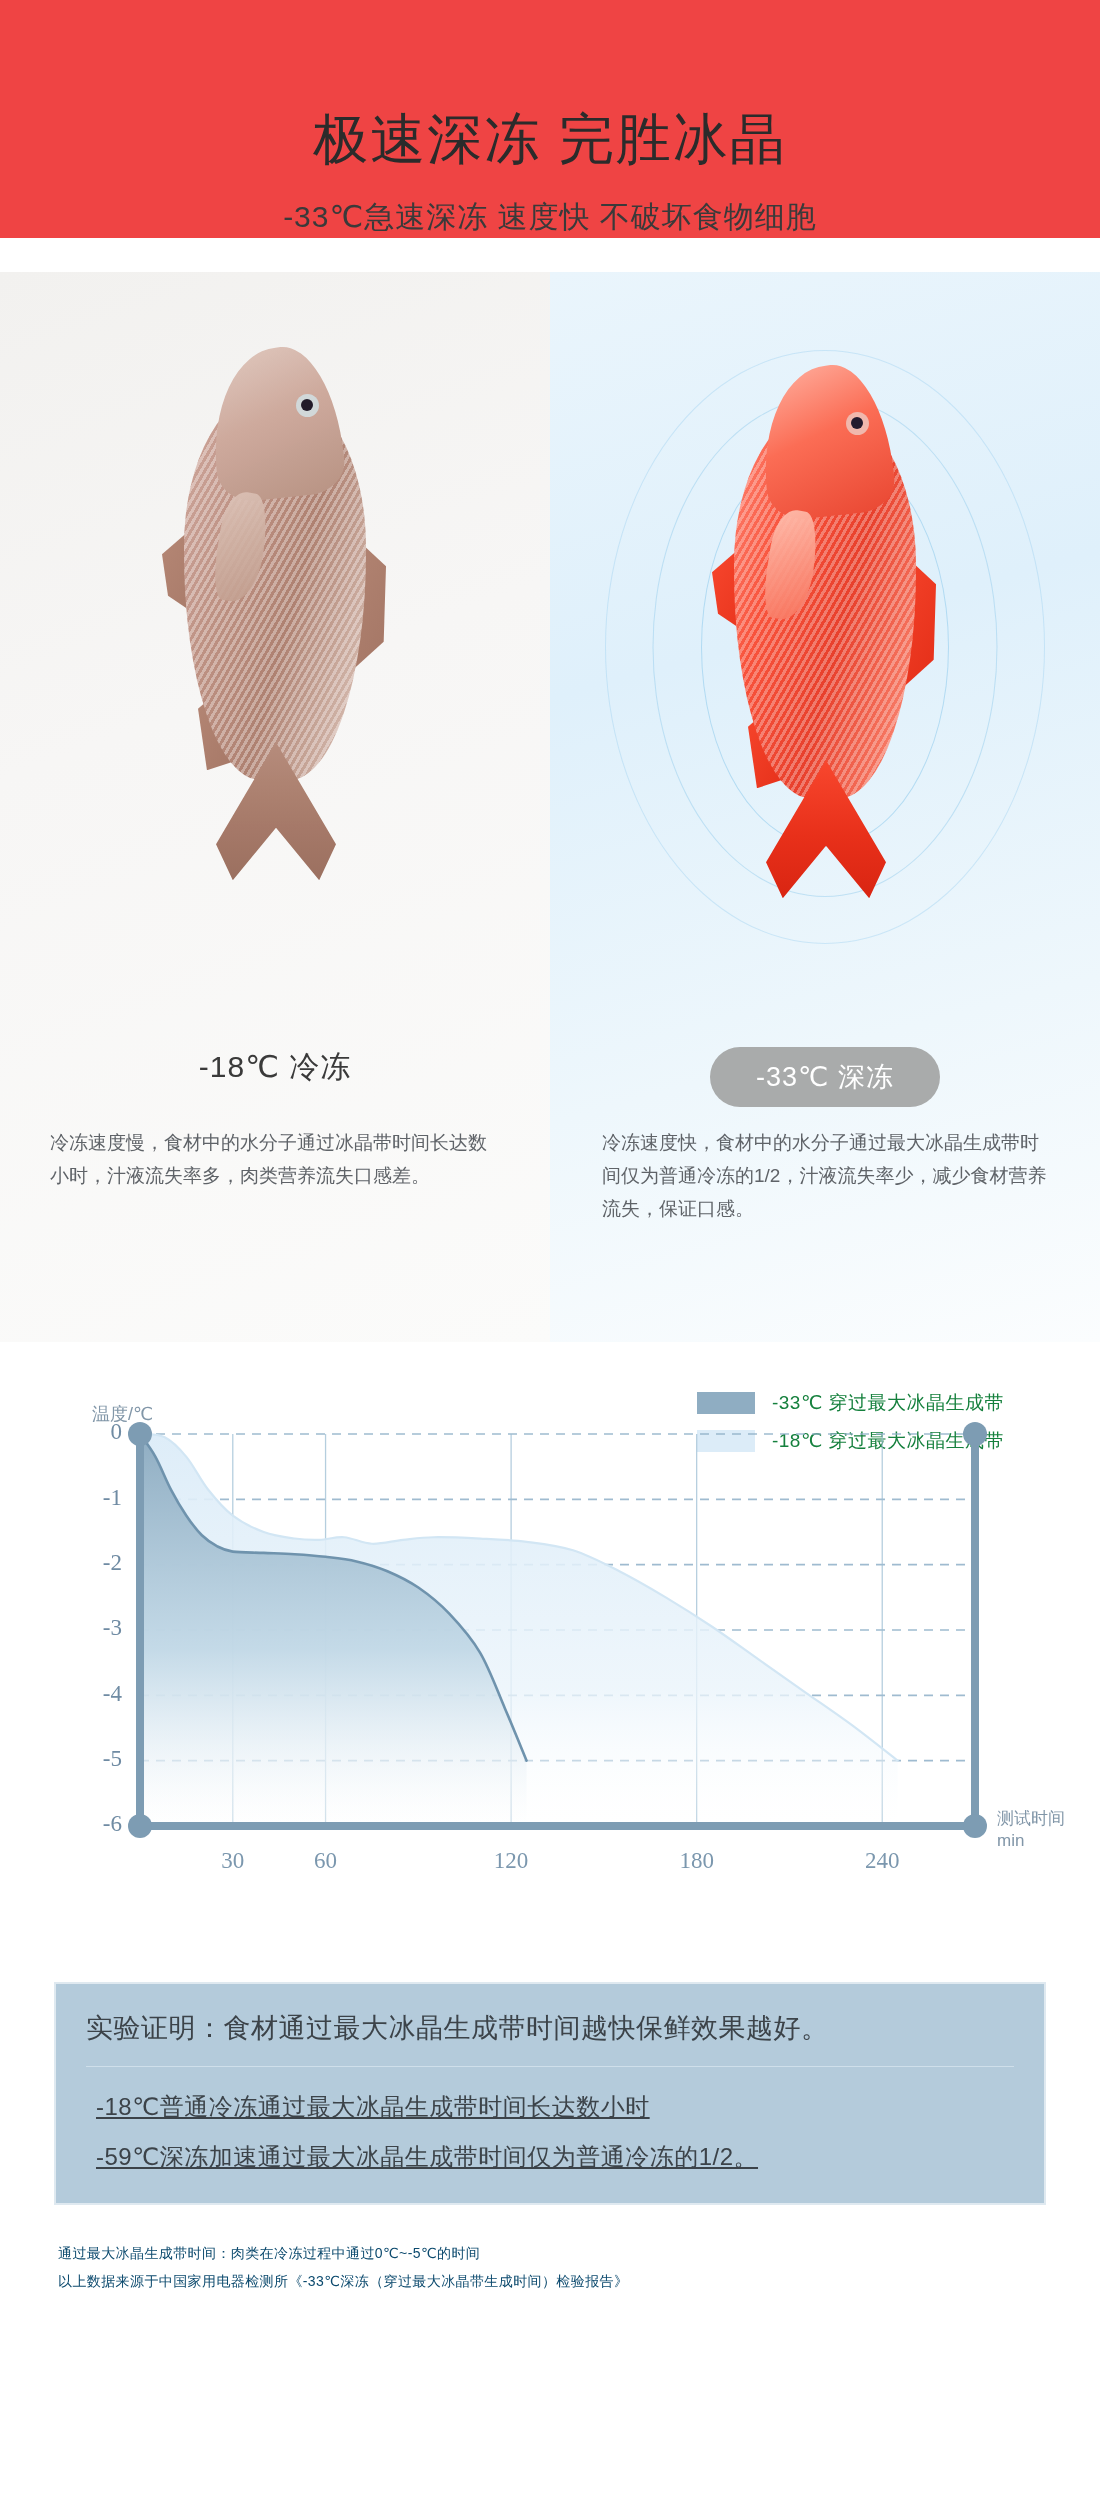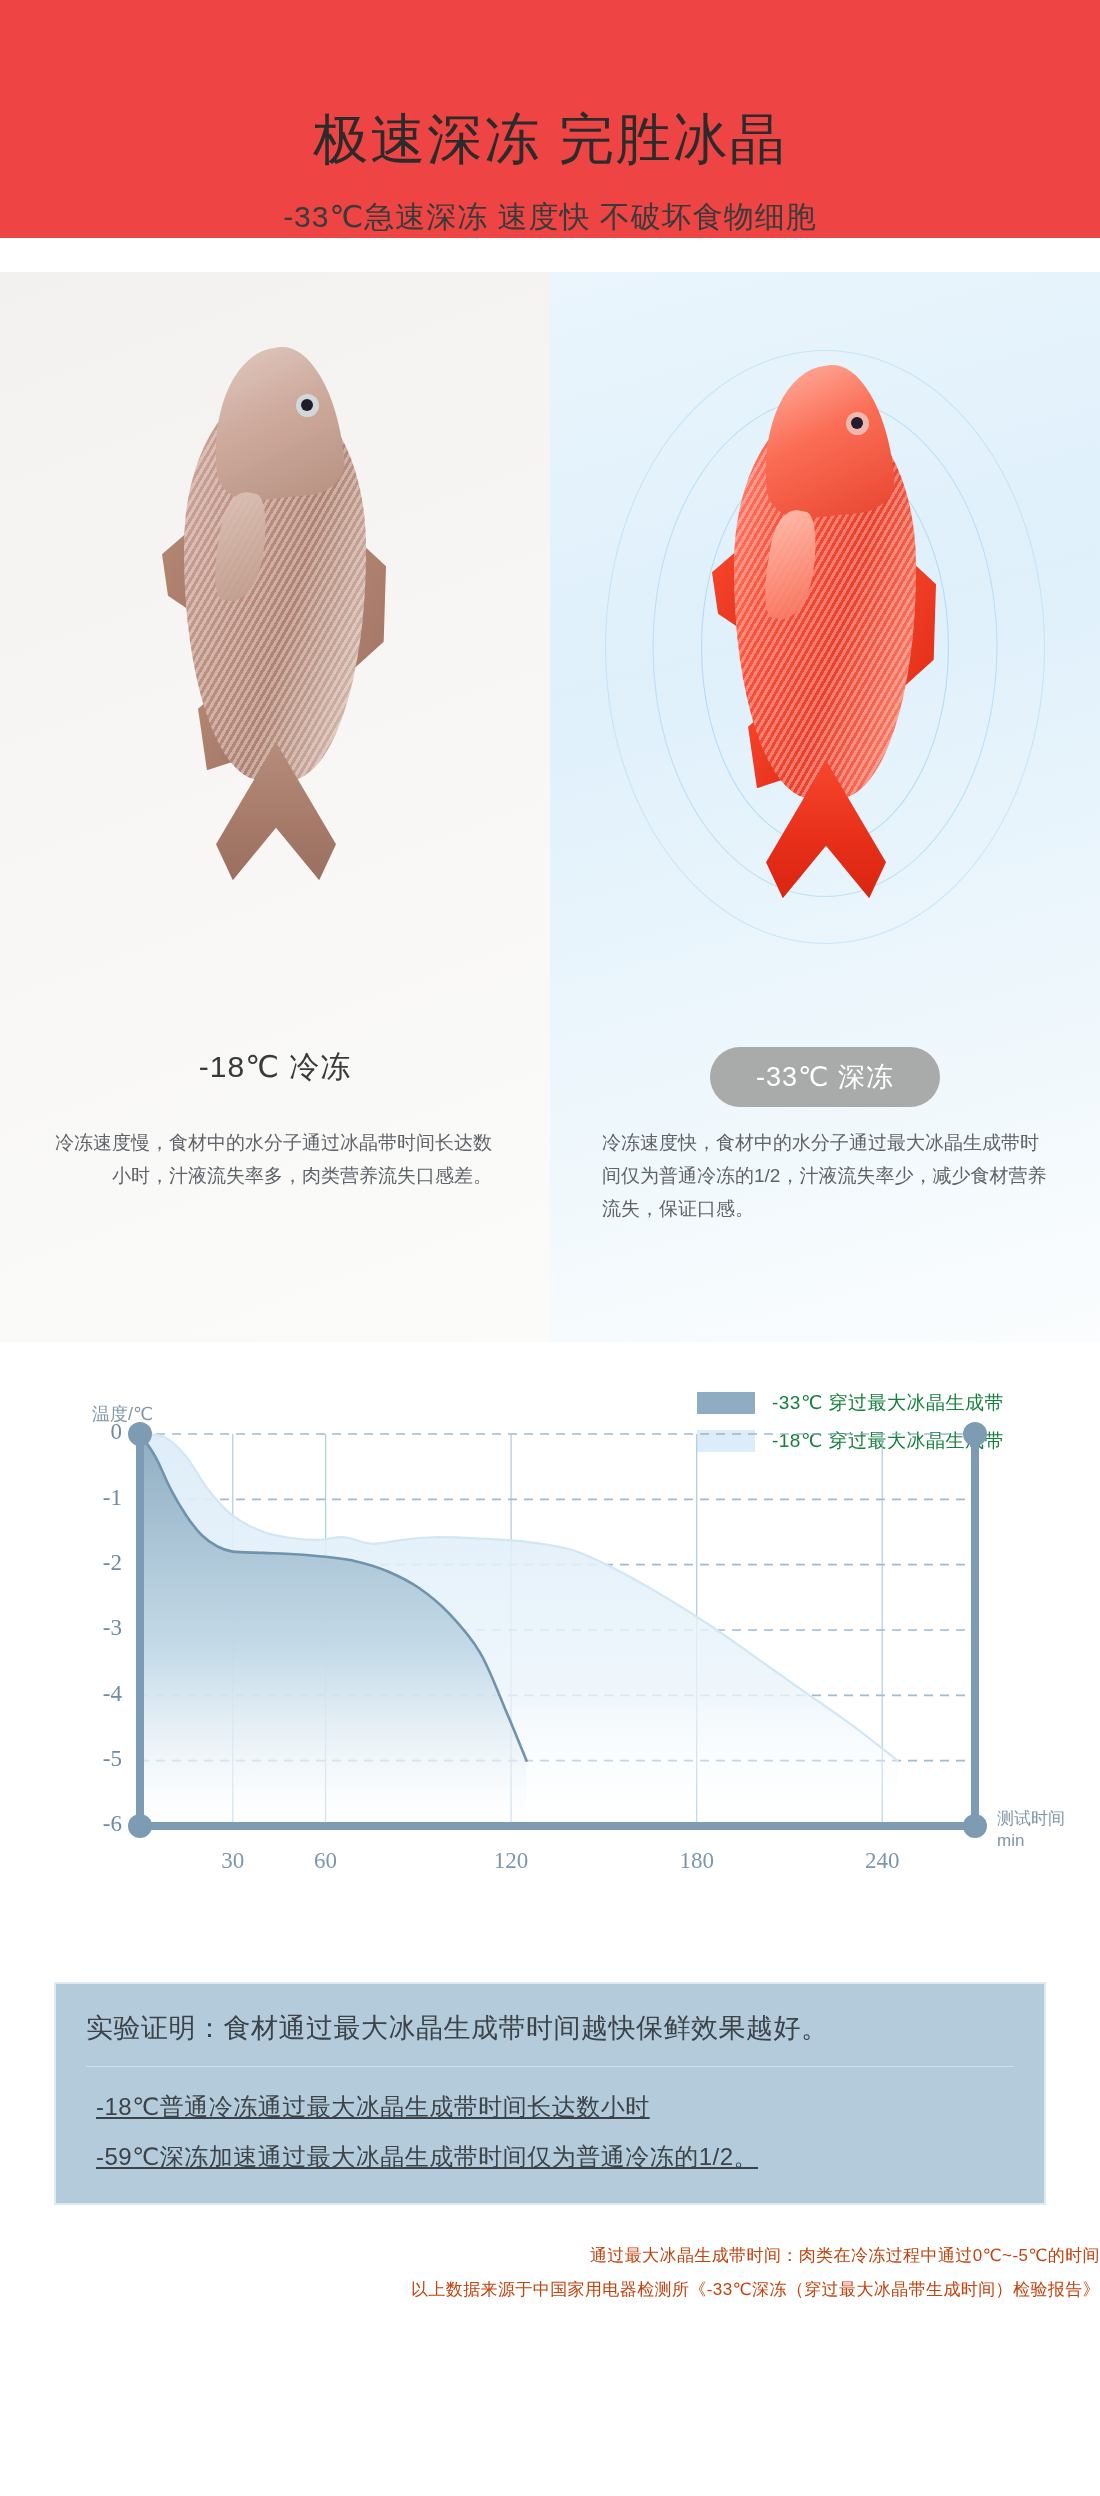--- a/index.html
+++ b/index.html
@@ -159,21 +159,21 @@
     border-radius:30px;
   }
   .pane-desc {
     position:absolute; left:0; right:0; top:855px;
     padding:0 48px;
     font-size:19px;
     line-height:1.72;
     color:#5f6368;
     text-align:left;
   }
-  .pane-left .pane-desc { padding-left:50px; padding-right:58px;text-align:right; }
+  .pane-left .pane-desc { padding-left:50px; padding-right:58px; }
   .pane-right .pane-desc { padding-left:52px; padding-right:50px; }
 
   
   .chart-section { width:1100px; background:#ffffff; padding-top:54px; position:relative; }
 
   .legend { position:absolute; right:96px; top:48px; }
   .legend-row { display:flex; align-items:center; margin-bottom:12px; }
   .legend-swatch { width:58px; height:22px; margin-right:17px; }
   .sw-33 { background:#8fadc2; }
   .sw-18 { background:#dcecf8; }
@@ -219,21 +219,21 @@
   }
   .conc-line {
     font-size:24px; color:#3c4349; letter-spacing:.5px;
     margin-top:18px; padding-left:10px;text-decoration:underline;
   }
   .conc-line.first { margin-top:24px; }
 
   
   .footnote { margin:34px 0 0 58px; }
   .footnote-line {
-    font-size:17px; color:#c2410c; line-height:2.0; letter-spacing:.4px;text-align:right;
+    font-size:14px; color:#0c4a6e; line-height:2.0; letter-spacing:.4px;
   }
   .pad-bottom { height:60px; }
 </style>
 </head>
 <body>
 
 <div class="page">
 
   <section class="hero">
     <h1 class="hero-title">极速深冻 完胜冰晶</h1>

